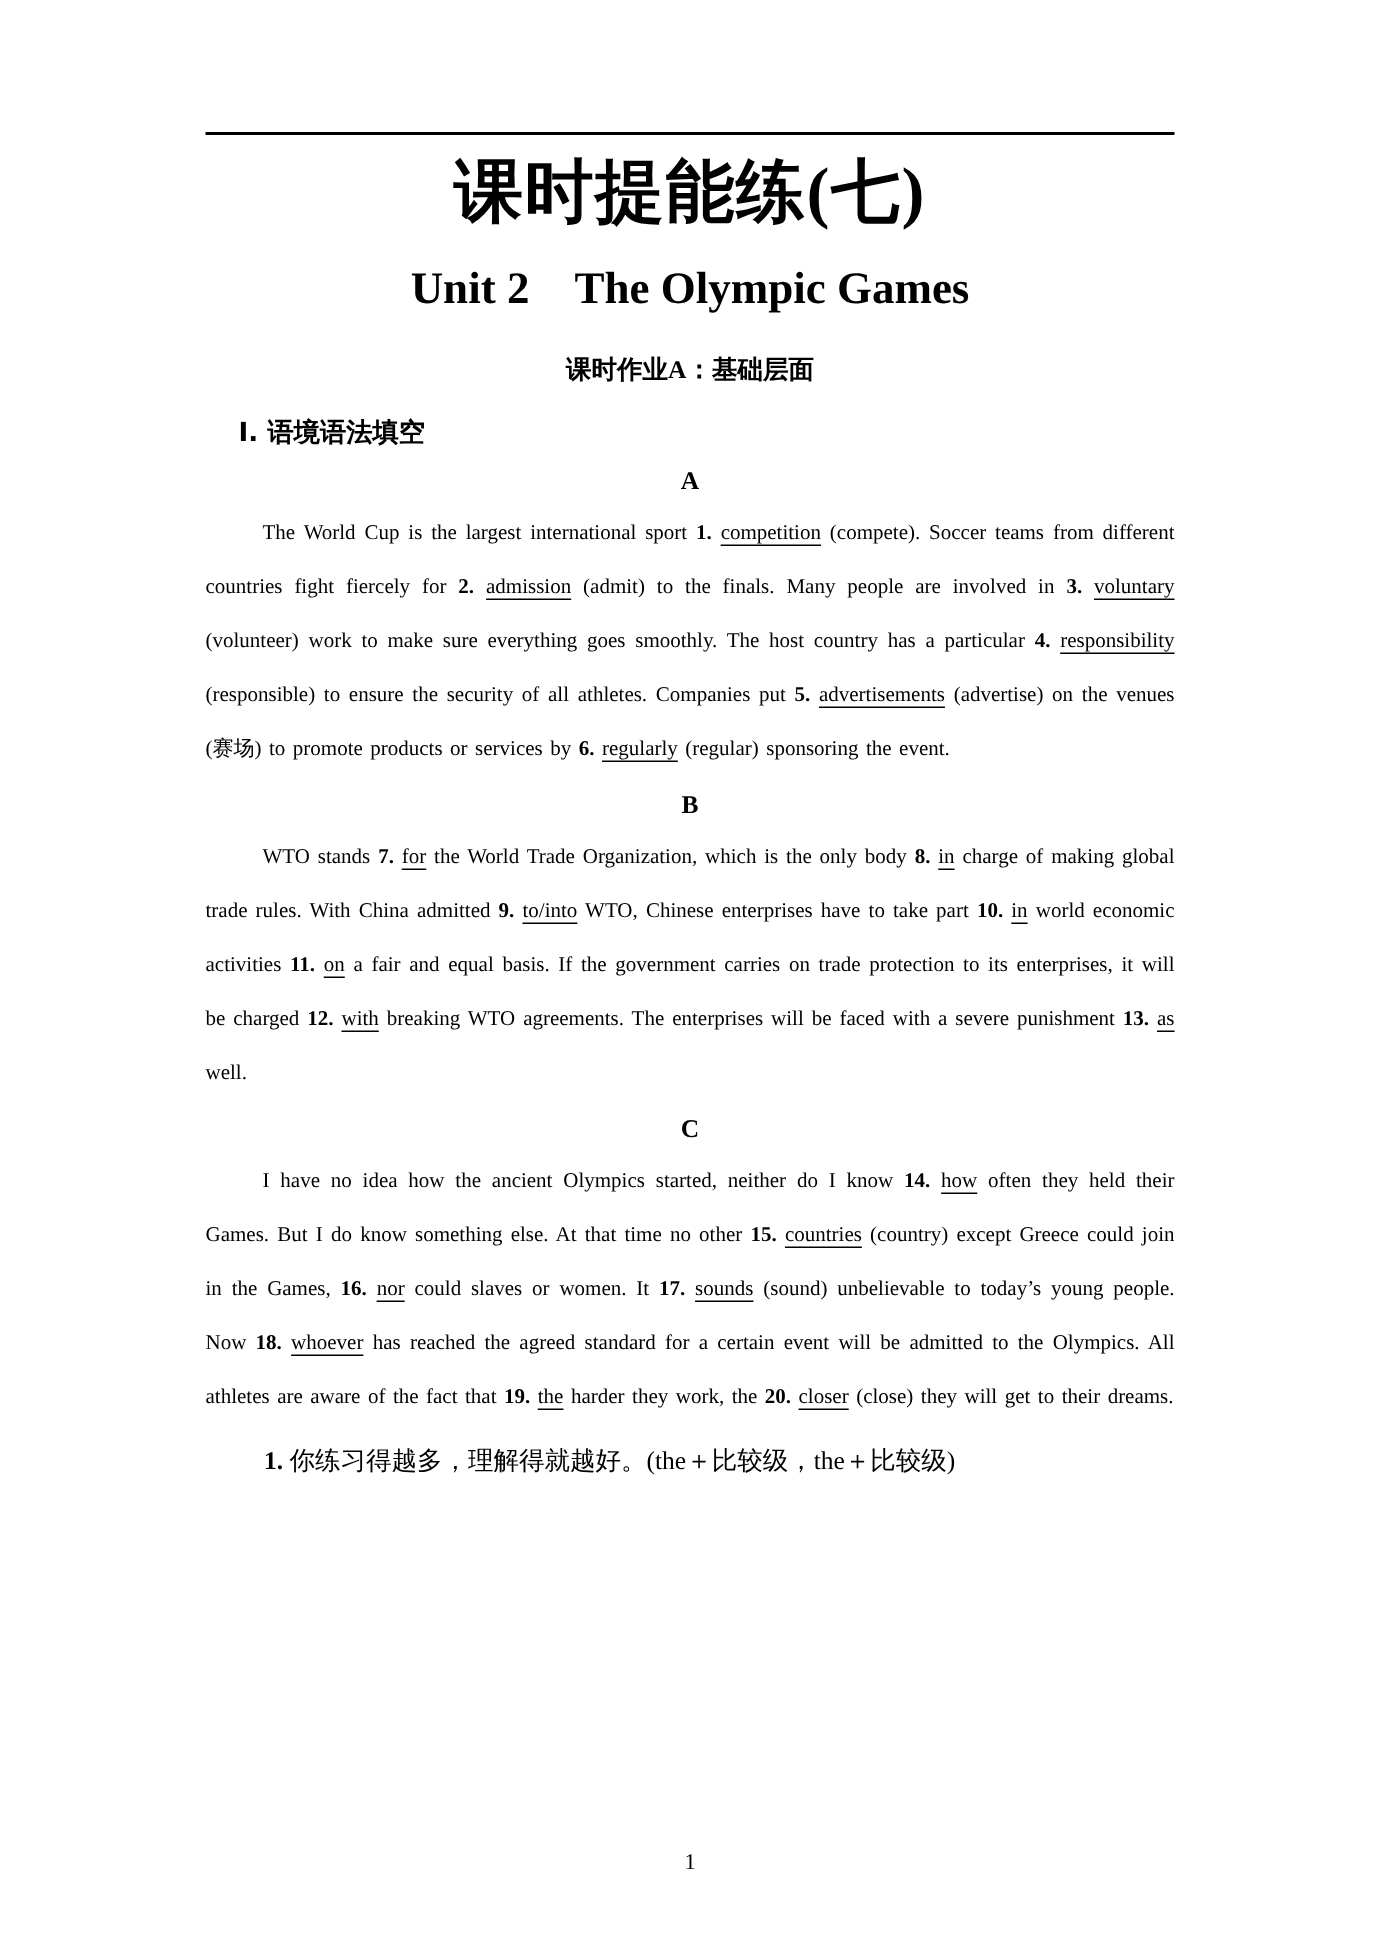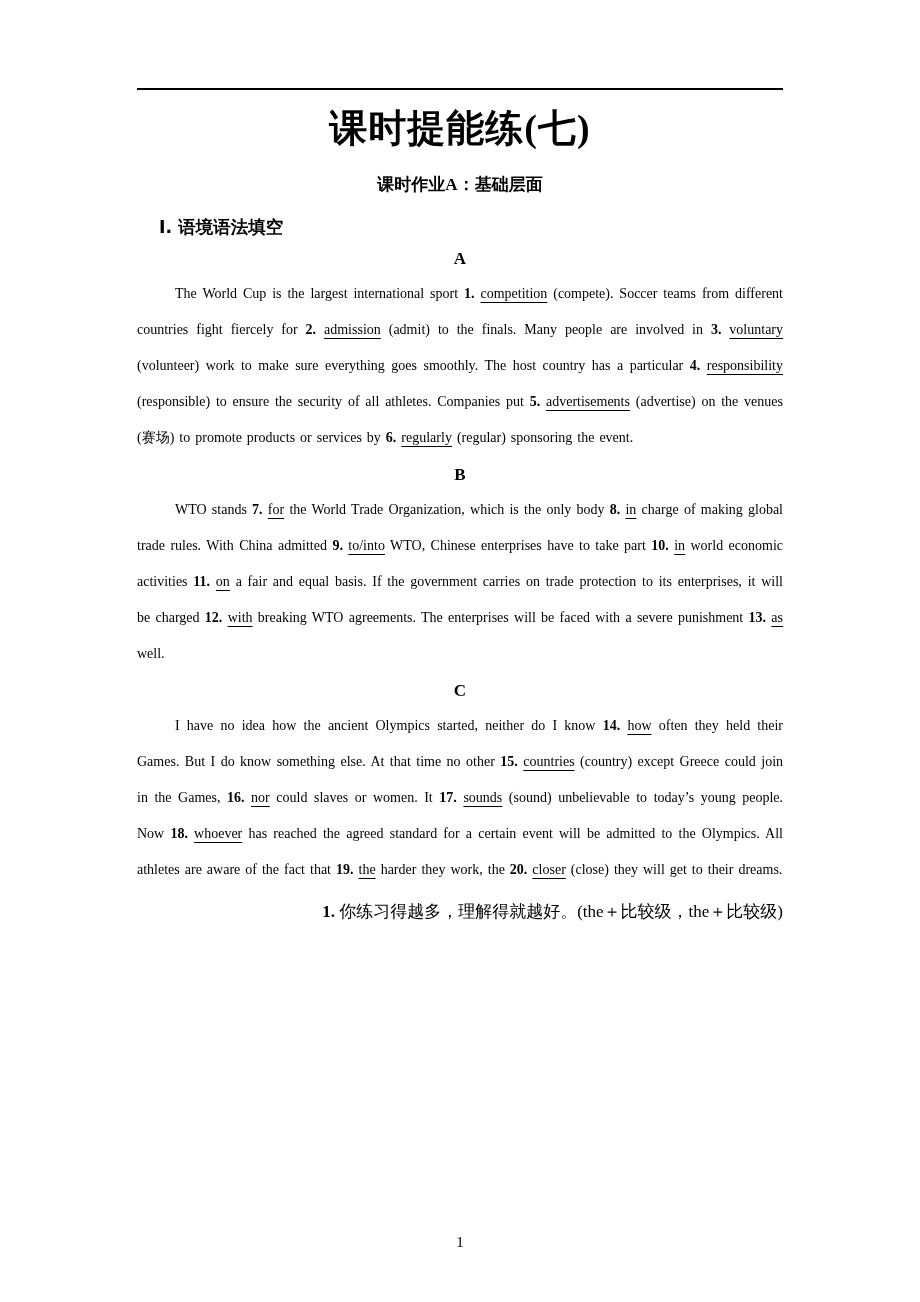--- a/index.html
+++ b/index.html
@@ -18,21 +18,21 @@
   .top-rule {
     position: absolute;
     left: 137px;
     right: 137px;
     top: 88px;
     border-top: 2px solid #000;
   }
   .content { padding-top: 106px; }
   .title {
     text-align: center;
-    font-size: 38px;
+    font-size: 46px;
     line-height: 44px;
     font-weight: 700;
     font-family: "Liberation Serif", "DejaVu Serif", serif;
     letter-spacing: 1px;
   }
   .subtitle {
     margin-top: 24px;
     text-align: center;
     font-size: 30px;
     line-height: 38px;
@@ -70,21 +70,20 @@
     text-align: justify;
     text-align-last: left;
     text-indent: 38px;
     word-spacing: 1.5px;
   }
   .exercise-item {
     margin-top: 6px;
     padding-left: 39px;
     font-size: 17px;
     line-height: 36px;
-    text-align: right;
   }
   .seg-b { font-weight: 700; }
   .seg-u { text-decoration: underline; text-underline-offset: 4px; }
   .page-number {
     position: absolute;
     left: 0;
     right: 0;
     top: 1232px;
     text-align: center;
     font-size: 15px;
@@ -95,20 +94,21 @@
 <body>
 
 <div class="page">
 
   <div class="top-rule"></div>
 
   <div class="content">
 
     <h1 class="title">课时提能练(七)</h1>
 
+    <h2 class="subtitle">Unit 2 The Olympic Games</h2>
 
     <div class="meta">课时作业A：基础层面</div>
 
     <div class="part-heading">Ⅰ. 语境语法填空</div>
 
     <div class="passage-label">A</div>
     <p class="body-para"><span>The World Cup is the largest international sport </span><span class="seg-b">1. </span><span class="seg-u">competition</span><span> (compete). Soccer teams from different countries fight fiercely for </span><span class="seg-b">2. </span><span class="seg-u">admission</span><span> (admit) to the finals. Many people are involved in </span><span class="seg-b">3. </span><span class="seg-u">voluntary</span><span> (volunteer) work to make sure everything goes smoothly. The host country has a particular </span><span class="seg-b">4. </span><span class="seg-u">responsibility</span><span> (responsible) to ensure the security of all athletes. Companies put </span><span class="seg-b">5. </span><span class="seg-u">advertisements</span><span> (advertise) on the venues (赛场) to promote products or services by </span><span class="seg-b">6. </span><span class="seg-u">regularly</span><span> (regular) sponsoring the event.</span></p>
 
     <div class="passage-label">B</div>
     <p class="body-para"><span>WTO stands </span><span class="seg-b">7. </span><span class="seg-u">for</span><span> the World Trade Organization, which is the only body </span><span class="seg-b">8. </span><span class="seg-u">in</span><span> charge of making global trade rules. With China admitted </span><span class="seg-b">9. </span><span class="seg-u">to/into</span><span> WTO, Chinese enterprises have to take part </span><span class="seg-b">10. </span><span class="seg-u">in</span><span> world economic activities </span><span class="seg-b">11. </span><span class="seg-u">on</span><span> a fair and equal basis. If the government carries on trade protection to its enterprises, it will be charged </span><span class="seg-b">12. </span><span class="seg-u">with</span><span> breaking WTO agreements. The enterprises will be faced with a severe punishment </span><span class="seg-b">13. </span><span class="seg-u">as</span><span> well.</span></p>

